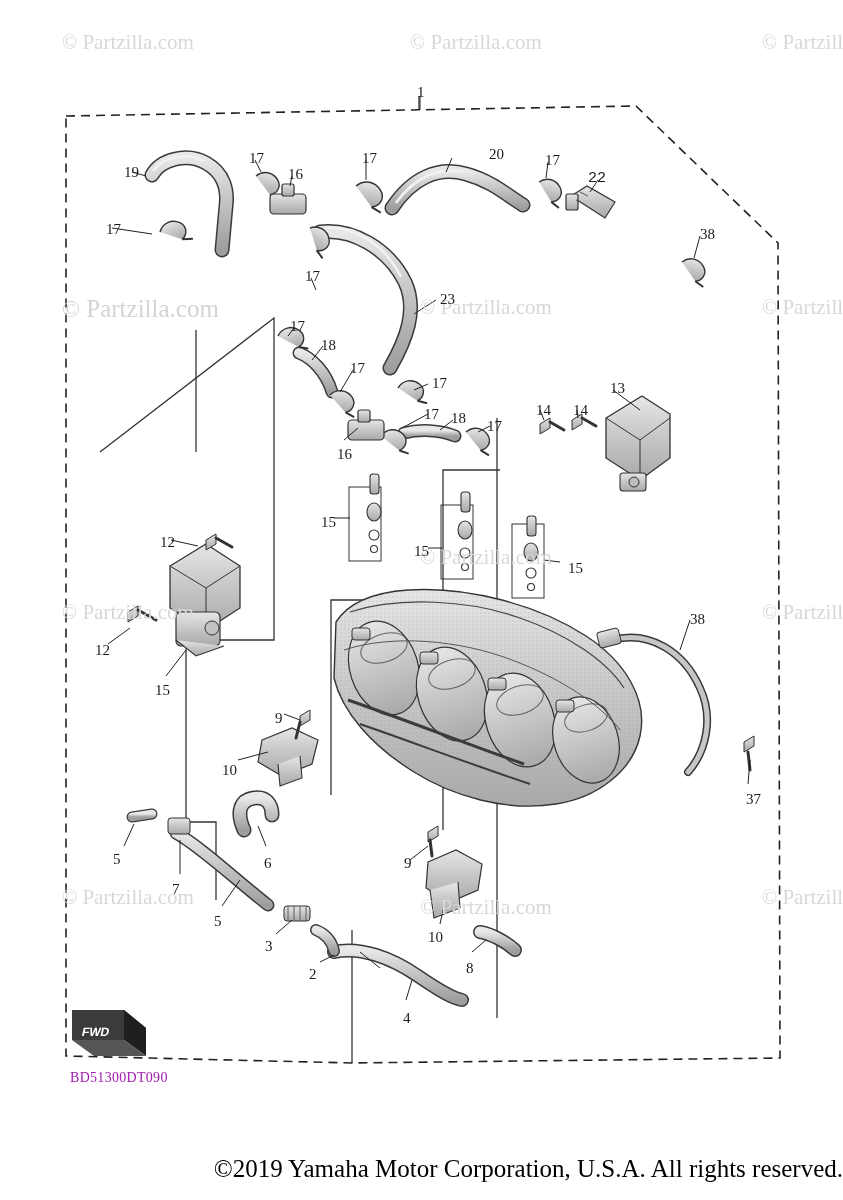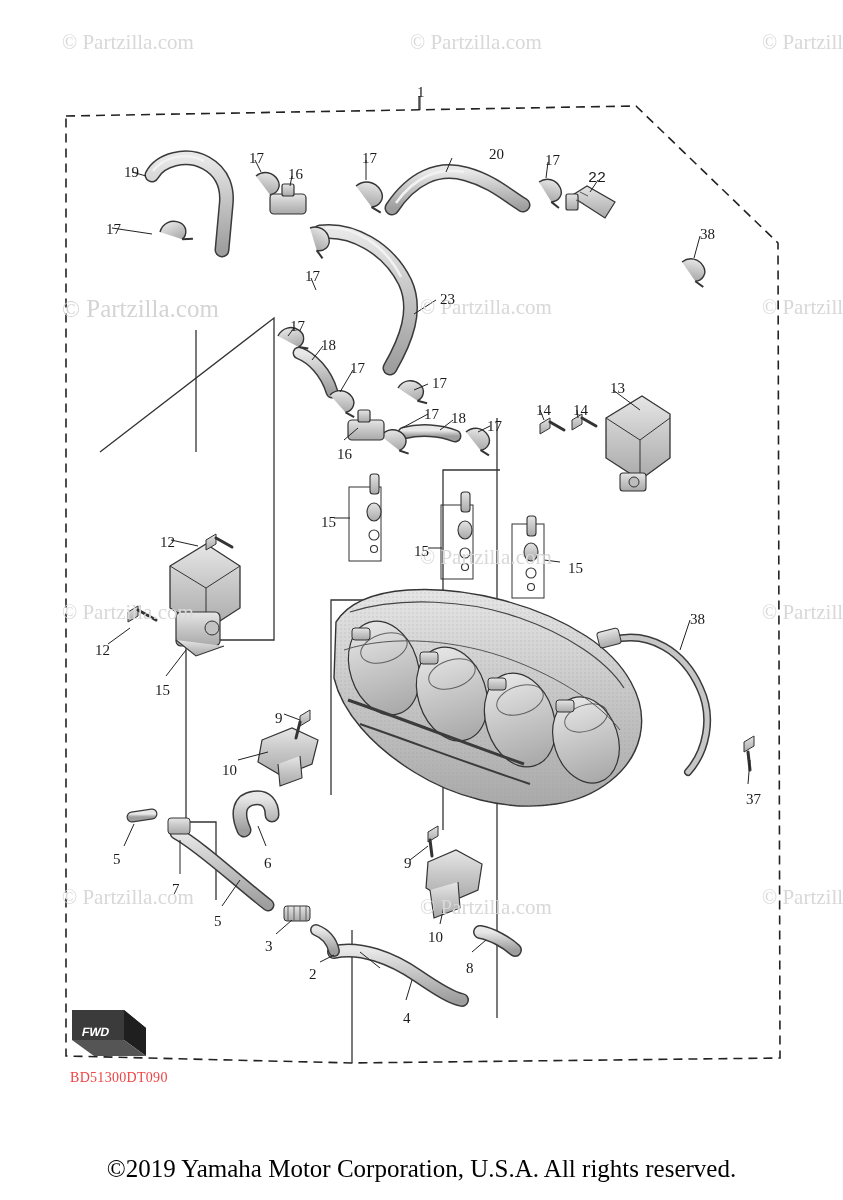--- a/index.html
+++ b/index.html
@@ -43,29 +43,29 @@
     position: absolute;
     left: 0;
     top: 0;
   }
   .part-code {
     position: absolute;
     left: 70px;
     top: 1070px;
     font-family: "Liberation Serif", serif;
     font-size: 14px;
-    color: #ef4444;
+    color: #a21caf;
     letter-spacing: 0.3px;
   }
   .copyright {
     position: absolute;
     left: 0;
     top: 1155px;
     width: 843px;
-    text-align: center;
+    text-align: right;
     font-family: "Liberation Serif", serif;
     font-size: 25px;
     color: #000;
   }
   .fwd-label {
     position: absolute;
     left: 82px;
     top: 1025px;
     font-family: "Liberation Sans", sans-serif;
     font-size: 12px;

